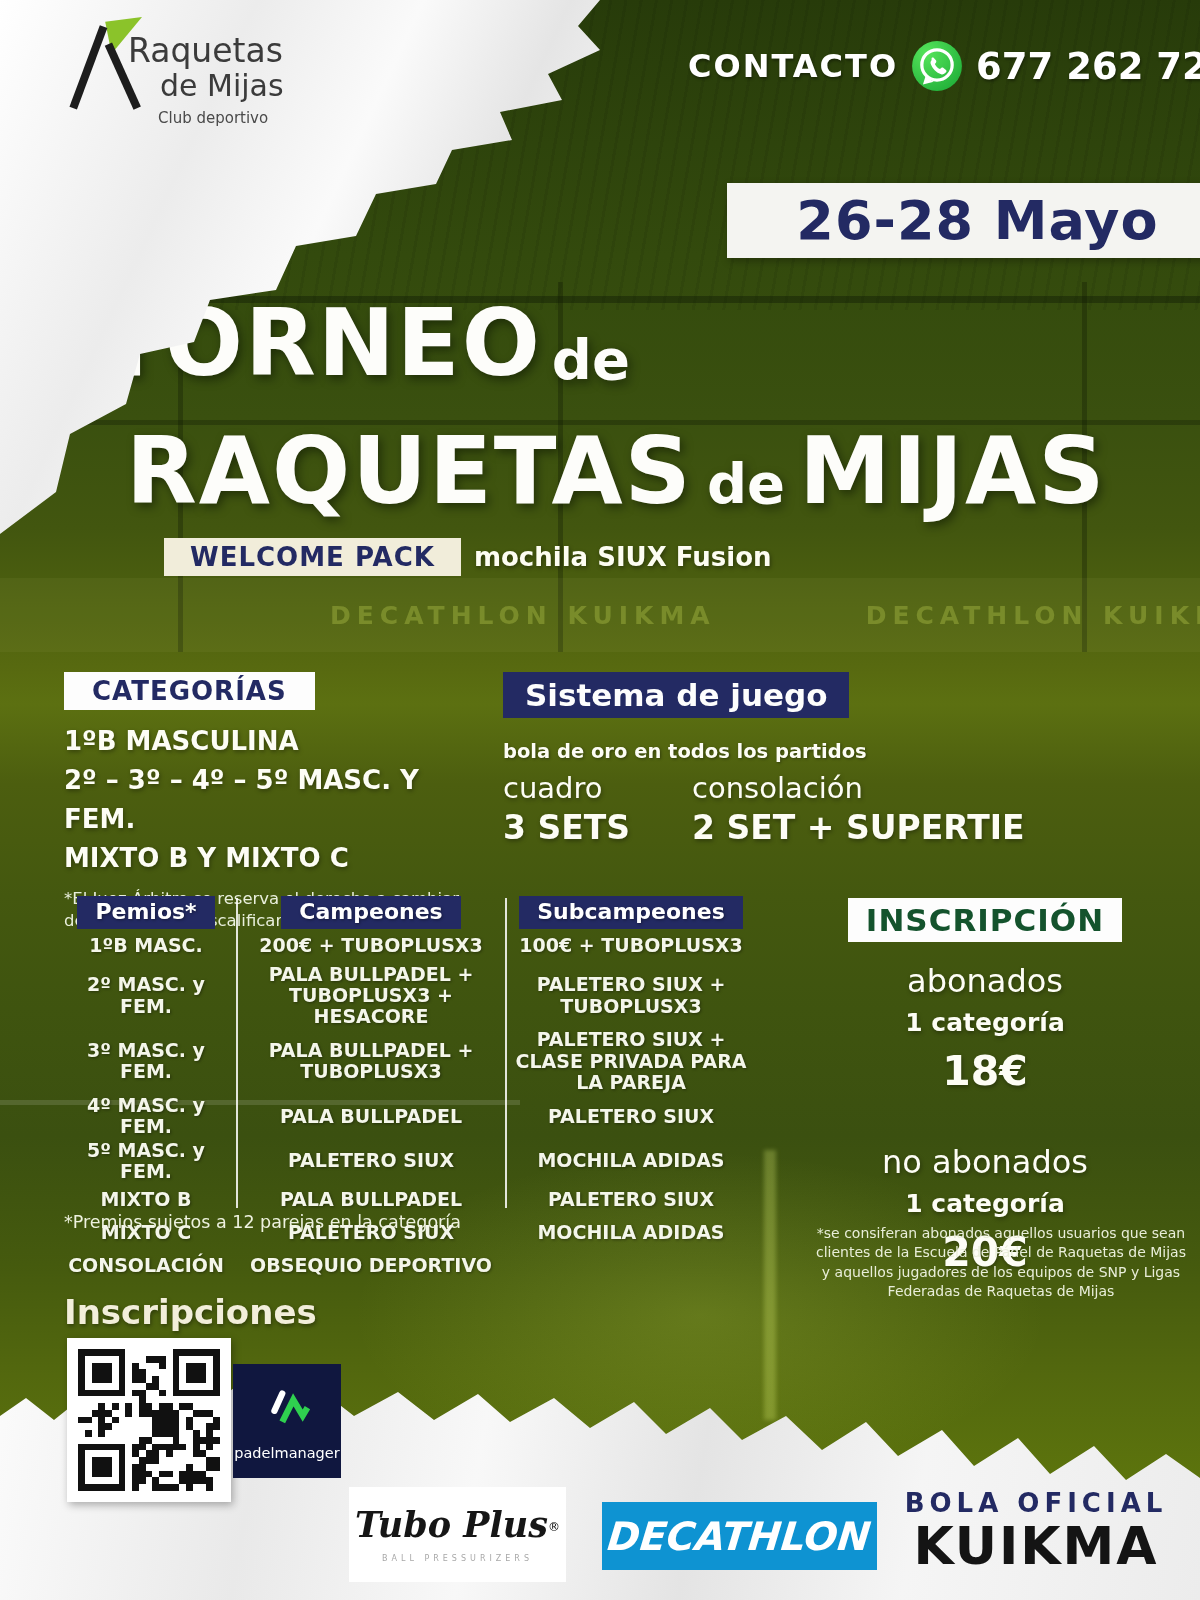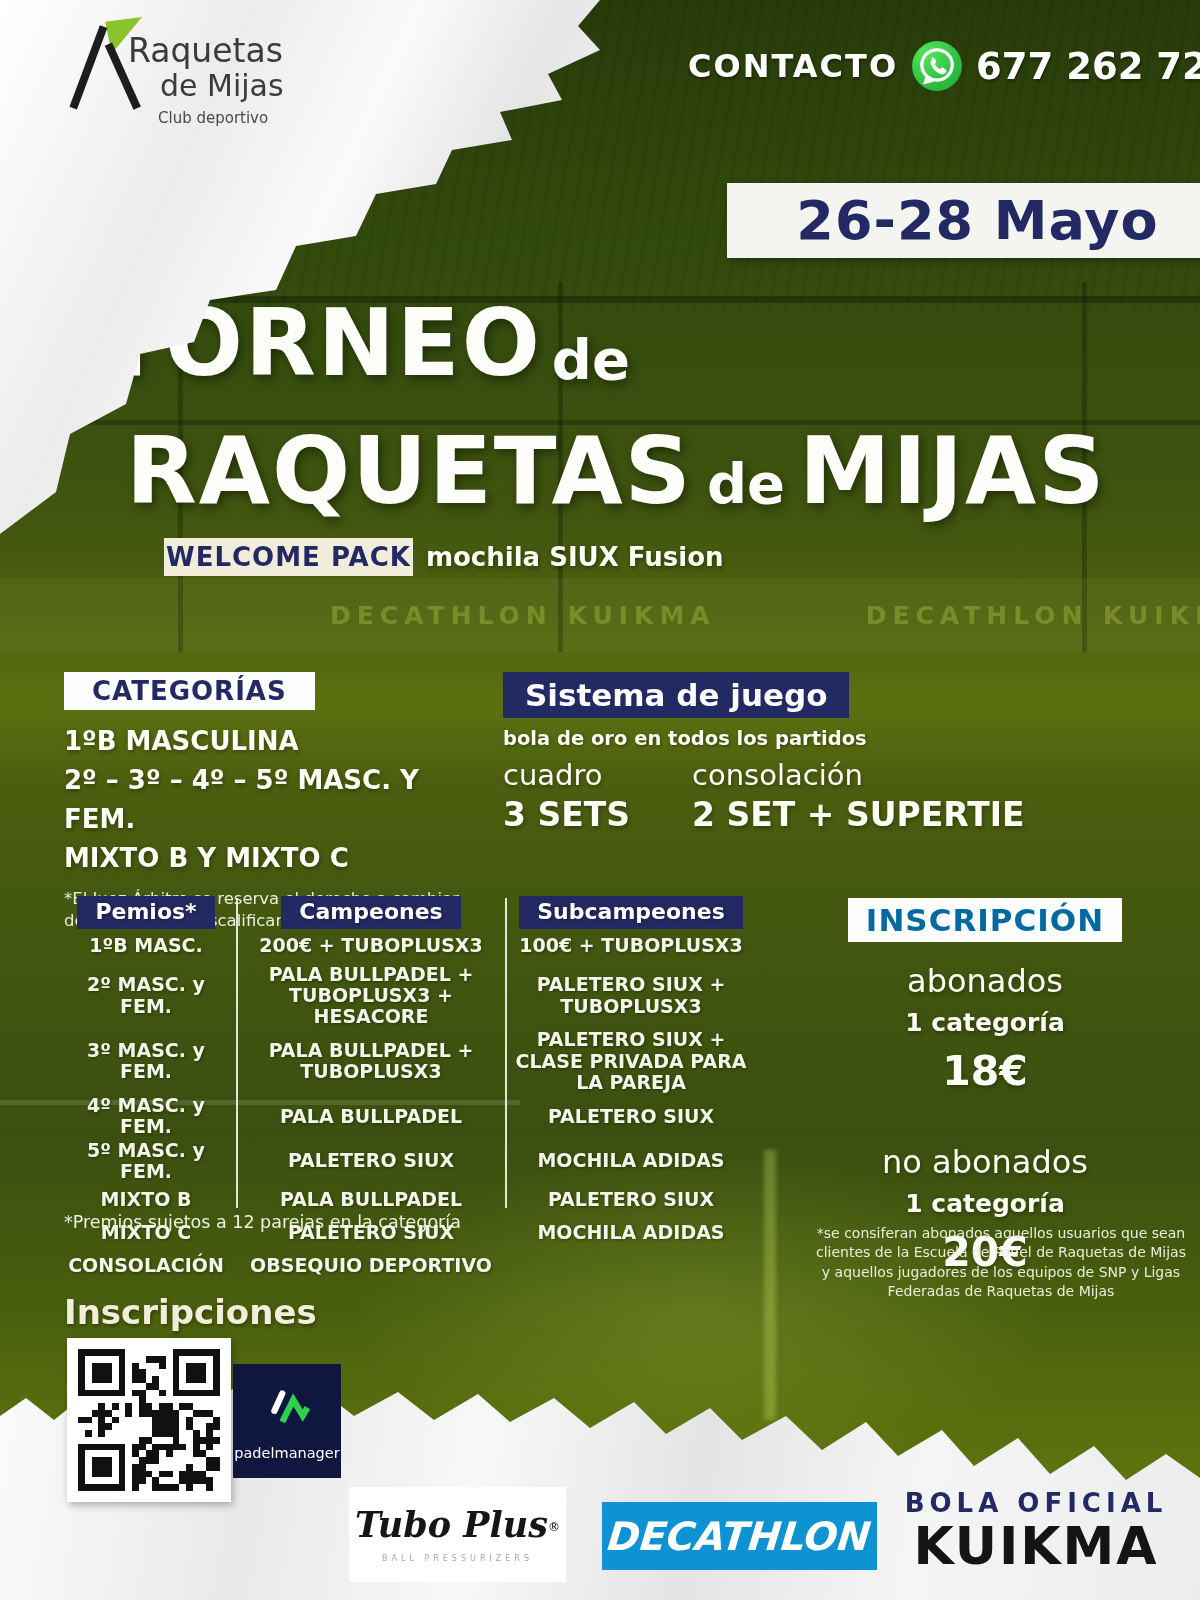--- a/index.html
+++ b/index.html
@@ -57,52 +57,52 @@
   
   .title{left:100px;top:298px;width:1090px;z-index:2;color:#fdfdfa;font-weight:700;
     text-shadow:3px 4px 10px rgba(8,16,0,.5);}
   .title-row{display:flex;align-items:flex-start;}
   .t-big{font-size:92px;letter-spacing:2px;line-height:1;}
   .t-de{font-size:56px;line-height:1;transform:translateY(34px);margin-left:10px;}
   .title-row2{margin-top:36px;margin-left:26px;}
   .t-de2{transform:translateY(30px);margin:0 14px;}
   
   .welcome{left:164px;top:538px;z-index:2;display:flex;align-items:center;gap:13px;}
-  .wp-chip{background:#f1edda;color:#232a63;font-size:26px;font-weight:800;padding:4px 2px;letter-spacing:1px;}
+  .wp-chip{background:#f1edda;color:#232a63;font-size:26px;font-weight:800;padding:4px 26px;letter-spacing:1px;}
   .wp-text{color:#fdfdf2;font-size:26px;font-weight:700;text-shadow:1px 2px 4px rgba(0,0,0,.4);}
   
   .categories{left:64px;top:672px;width:430px;z-index:2;}
   .cat-chip{display:inline-block;background:#fdfdfd;color:#232a63;font-size:26px;font-weight:800;
     padding:4px 28px;letter-spacing:1px;}
   .cat-lines{margin-top:12px;color:#fdfdf5;font-size:26px;font-weight:700;line-height:1.5;
     text-shadow:1px 2px 4px rgba(0,0,0,.35);}
   .cat-note{margin-top:10px;font-size:16.5px;color:#e9efdc;line-height:1.32;width:400px;}
   
   .system{left:503px;top:672px;width:490px;z-index:2;}
   .sys-chip{display:inline-block;background:#232a63;color:#fdfdfd;font-size:31px;font-weight:800;
     padding:5px 22px;}
-  .sys-sub{margin-top:9px;color:#fdfdf5;font-size:19.5px;font-weight:700;text-shadow:1px 1px 3px rgba(0,0,0,.4);}
+  .sys-sub{margin-top:22px;color:#fdfdf5;font-size:19.5px;font-weight:700;text-shadow:1px 1px 3px rgba(0,0,0,.4);}
   .sys-cols{display:flex;gap:62px;margin-top:8px;color:#fdfdf5;text-shadow:1px 2px 4px rgba(0,0,0,.35);}
   .sys-label{font-size:29px;font-weight:400;}
   .sys-value{font-size:33px;font-weight:800;margin-top:3px;white-space:nowrap;}
   
   .prizes{left:55px;top:896px;width:702px;z-index:2;}
   .prow{display:grid;grid-template-columns:182px 268px 252px;align-items:center;min-height:31px;margin-bottom:2px;}
   .prow.tall{min-height:48px;}
   .pcell{text-align:center;color:#f4f6ea;font-size:19px;font-weight:700;line-height:1.12;
     padding:0 8px;text-shadow:1px 1px 3px rgba(0,0,0,.4);}
   .phead .pcell{padding:0;}
   .pchip{display:inline-block;background:#232a63;color:#fff;font-size:22px;font-weight:800;
     padding:4px 18px;}
   .vline{top:898px;width:2px;height:310px;background:rgba(255,255,255,.85);z-index:2;}
   .prizes-note{left:64px;top:1212px;z-index:2;font-size:17.5px;color:#eef2df;}
   
   .inscription{left:845px;top:898px;width:280px;z-index:2;display:flex;flex-direction:column;
     align-items:center;text-align:center;color:#fdfdf5;text-shadow:1px 2px 4px rgba(0,0,0,.35);}
-  .ins-chip{background:#fdfdfd;color:#0369a1;font-size:31px;font-weight:800;padding:4px 18px;
+  .ins-chip{background:#fdfdfd;color:#14532d;font-size:31px;font-weight:800;padding:4px 18px;
     letter-spacing:1px;text-shadow:none;}
   .ins-label{font-size:32px;font-weight:400;margin-top:20px;}
   .ins-sub{font-size:25px;font-weight:800;margin-top:8px;}
   .ins-price{font-size:41px;font-weight:800;margin-top:10px;}
   .ins-label2{margin-top:48px;}
   .ins-note{left:815px;top:1224px;width:372px;z-index:2;font-size:14px;color:#e9eed9;
     line-height:1.38;text-align:center;}
   
   .reg-heading{left:64px;top:1292px;z-index:5;font-size:34px;font-weight:800;color:#f2eeda;
     text-shadow:1px 2px 4px rgba(0,0,0,.4);}

